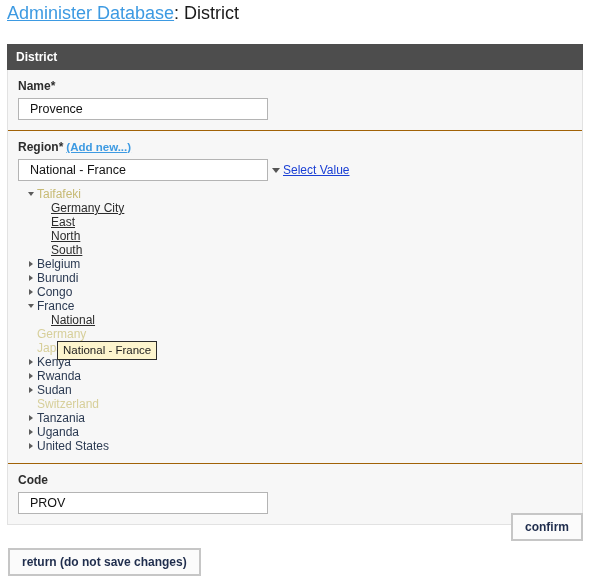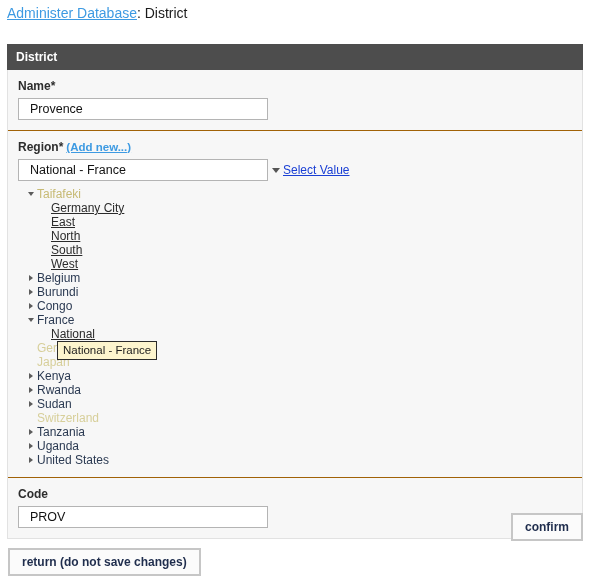--- a/index.html
+++ b/index.html
@@ -13,21 +13,21 @@
     font-family: "Liberation Sans", sans-serif;
     font-size: 12px;
     color: #222222;
     position: relative;
     overflow: hidden;
   }
 
   
   .breadcrumb {
     padding: 4px 0 0 7px;
-    font-size: 14px;
+    font-size: 18px;
     line-height: 18px;
     color: #1a1a1a;
     white-space: nowrap;
   }
   .breadcrumb a {
     color: #3d9ae2;
     text-decoration: underline;
   }
   .breadcrumb .sep {
     color: #1a1a1a;
@@ -238,24 +238,20 @@
             <span class="node-label leaf">East</span>
           </div>
           <div class="tree-node lvl1">
             <span class="arrow"></span>
             <span class="node-label leaf">North</span>
           </div>
           <div class="tree-node lvl1">
             <span class="arrow"></span>
             <span class="node-label leaf">South</span>
           </div>
-          <div class="tree-node lvl1">
-            <span class="arrow"></span>
-            <span class="node-label leaf">West</span>
-          </div>
           <div class="tree-node lvl0">
             <span class="arrow right"></span>
             <span class="node-label branch">Belgium</span>
           </div>
           <div class="tree-node lvl0">
             <span class="arrow right"></span>
             <span class="node-label branch">Burundi</span>
           </div>
           <div class="tree-node lvl0">
             <span class="arrow right"></span>

